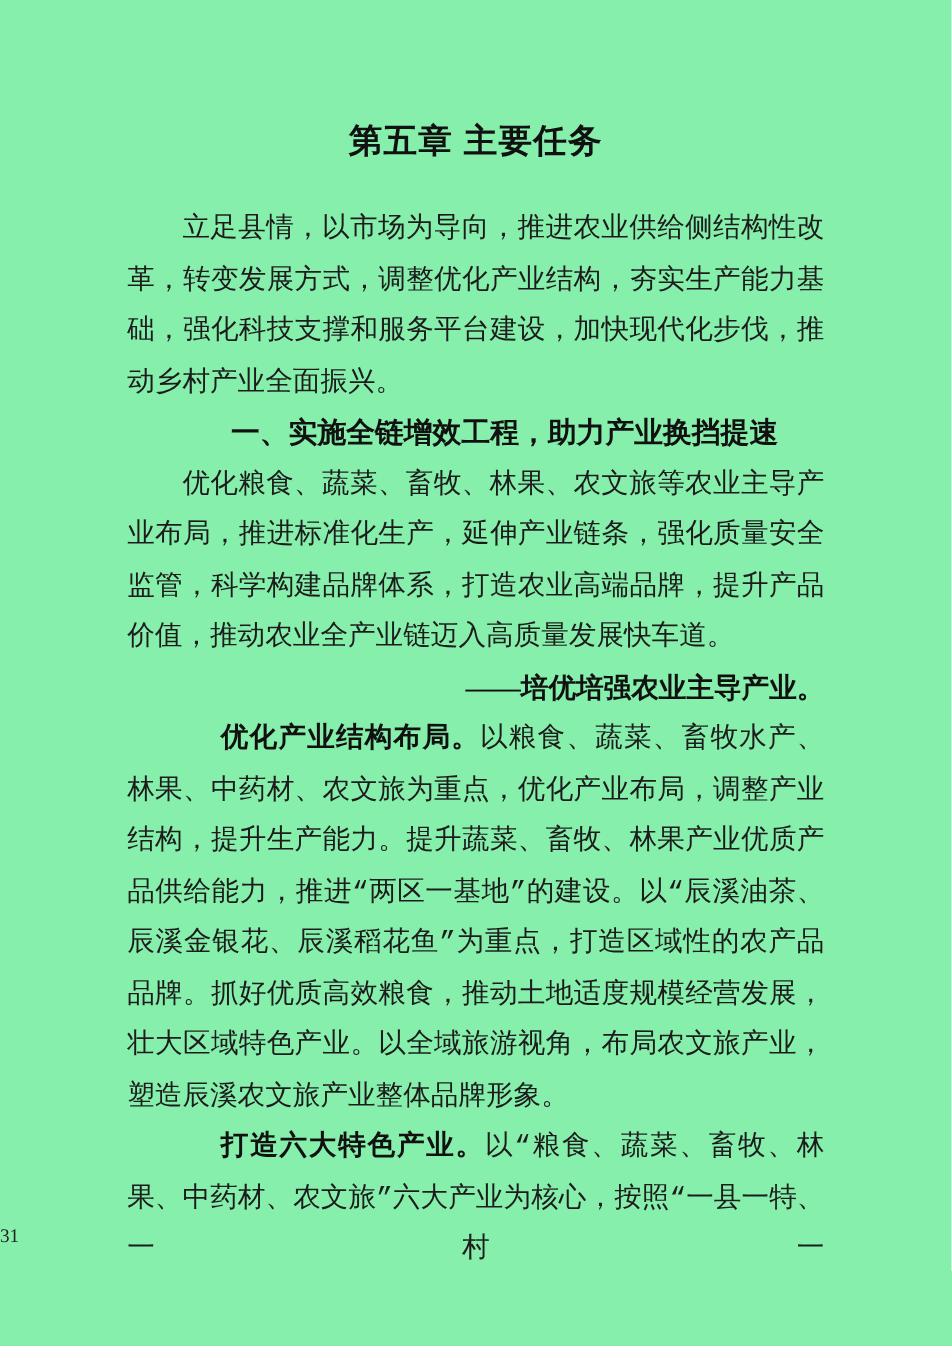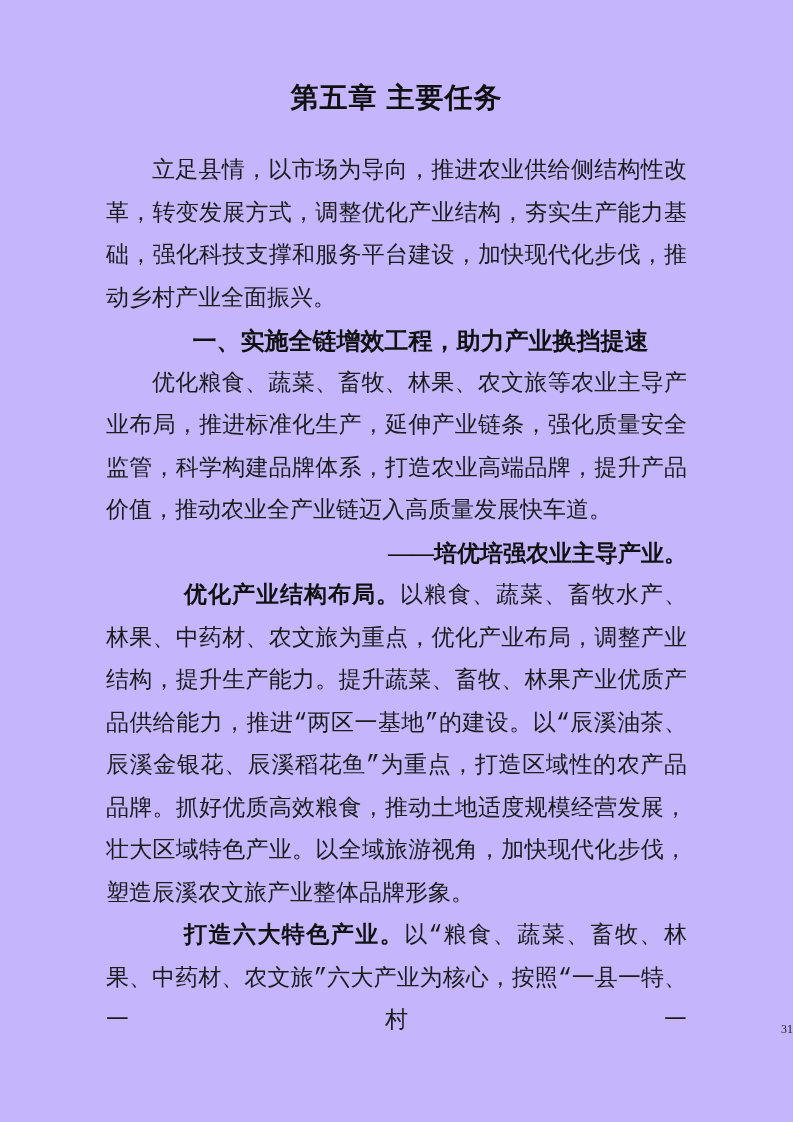--- a/index.html
+++ b/index.html
@@ -5,23 +5,23 @@
 <style>
   html, body {
     margin: 0;
     padding: 0;
     background: #ffffff;
   }
   .page {
     position: relative;
     width: 793px;
     height: 1122px;
-    background: #c4b5fd;
+    background: #86efac;
     box-sizing: border-box;
-    padding: 76px 106px 0 106px;
+    padding: 96px 106px 0 106px;
     color: #1c1c1c;
     overflow: hidden;
   }
   .doc-title {
     font-family: "Liberation Sans", sans-serif;
     font-weight: 700;
     font-size: 28px;
     line-height: 44px;
     text-align: center;
     letter-spacing: 1px;
@@ -63,40 +63,40 @@
   .lead {
     font-weight: 700;
     color: #111111;
     margin-left: 32px;
   }
   .page-number {
     position: absolute;
     left: 0;
     right: 0;
     top: 1022px;
-    text-align: right;
+    text-align: left;
     font-family: "Liberation Serif", serif;
-    font-size: 12px;
+    font-size: 16px;
     color: #222222;
   }
 </style>
 </head>
 <body>
 
 <div class="page">
 
   <h1 class="doc-title">第五章 主要任务</h1>
 
   <p class="body-para"><span>立足县情，以市场为导向，推进农业供给侧结构性改革，转变发展方式，调整优化产业结构，夯实生产能力基础，强化科技支撑和服务平台建设，加快现代化步伐，推动乡村产业全面振兴。</span></p>
 
   <h2 class="heading1">一、实施全链增效工程，助力产业换挡提速</h2>
 
   <p class="body-para"><span>优化粮食、蔬菜、畜牧、林果、农文旅等农业主导产业布局，推进标准化生产，延伸产业链条，强化质量安全监管，科学构建品牌体系，打造农业高端品牌，提升产品价值，推动农业全产业链迈入高质量发展快车道。</span></p>
 
   <p class="subheading">——培优培强农业主导产业。</p>
 
-  <p class="body-para"><strong class="lead">优化产业结构布局。</strong><span>以粮食、蔬菜、畜牧水产、林果、中药材、农文旅为重点，优化产业布局，调整产业结构，提升生产能力。提升蔬菜、畜牧、林果产业优质产品供给能力，推进“两区一基地”的建设。以“辰溪油茶、辰溪金银花、辰溪稻花鱼”为重点，打造区域性的农产品品牌。抓好优质高效粮食，推动土地适度规模经营发展，壮大区域特色产业。以全域旅游视角，加快现代化步伐，塑造辰溪农文旅产业整体品牌形象。</span></p>
+  <p class="body-para"><strong class="lead">优化产业结构布局。</strong><span>以粮食、蔬菜、畜牧水产、林果、中药材、农文旅为重点，优化产业布局，调整产业结构，提升生产能力。提升蔬菜、畜牧、林果产业优质产品供给能力，推进“两区一基地”的建设。以“辰溪油茶、辰溪金银花、辰溪稻花鱼”为重点，打造区域性的农产品品牌。抓好优质高效粮食，推动土地适度规模经营发展，壮大区域特色产业。以全域旅游视角，布局农文旅产业，塑造辰溪农文旅产业整体品牌形象。</span></p>
 
   <p class="body-para justify-last"><strong class="lead">打造六大特色产业。</strong><span>以“粮食、蔬菜、畜牧、林果、中药材、农文旅”六大产业为核心，按照“一县一特、一村一</span></p>
 
   <div class="page-number">31</div>
 
 </div>
 
 </body></html>

